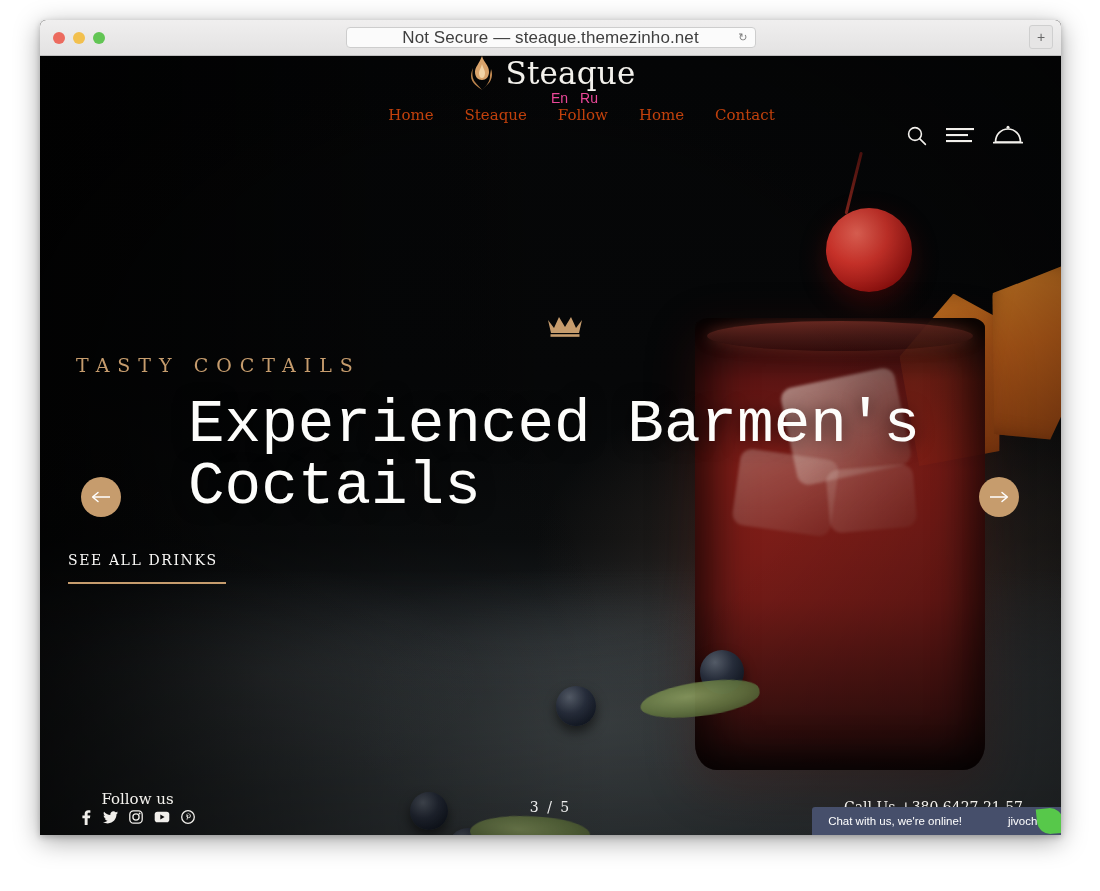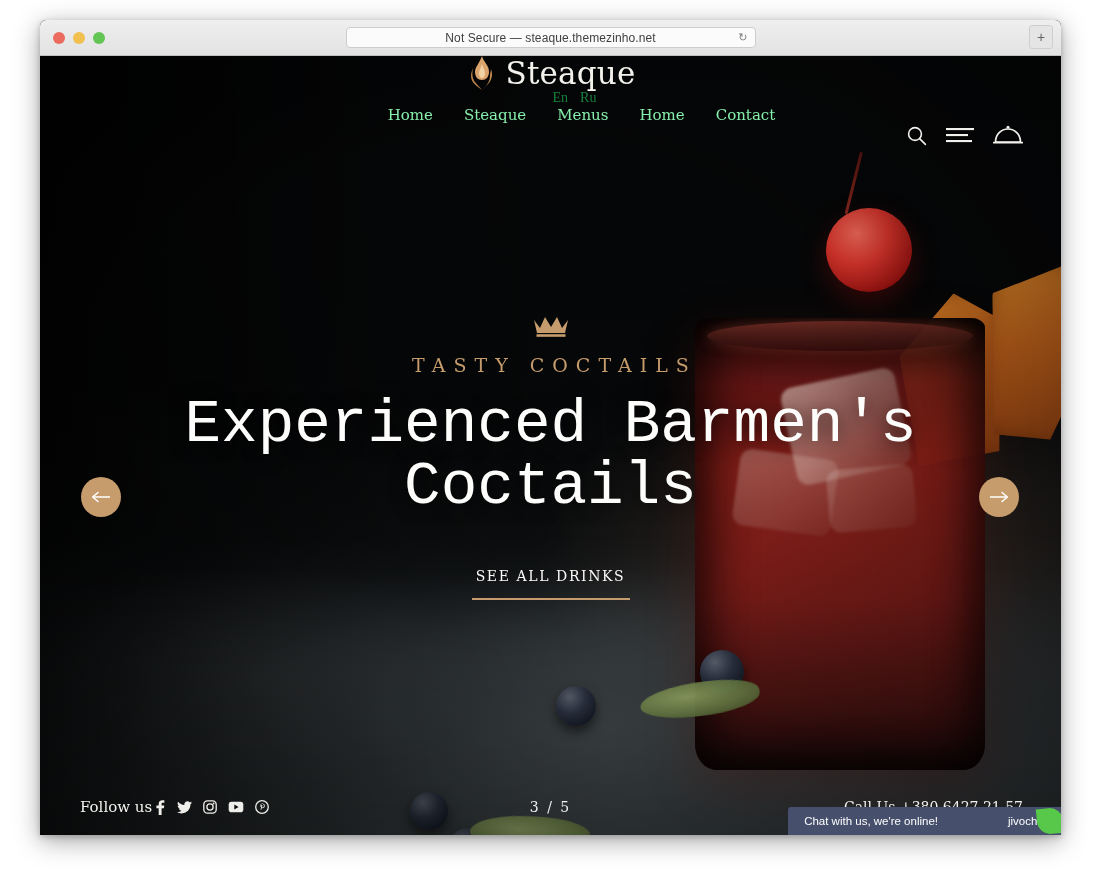--- a/index.html
+++ b/index.html
@@ -51,21 +51,21 @@
     width: 410px;
     height: 21px;
     background: #fbfbfb;
     border: 1px solid #cdcdcd;
     border-radius: 4px;
     display: flex;
     align-items: center;
     justify-content: center;
   }
   .url-text {
-    font-size: 12px;
+    font-size: 17px;
     color: #3f3f3f;
     letter-spacing: 0.1px;
     white-space: nowrap;
   }
   .reload-icon {
     position: absolute;
     right: 7px;
     font-size: 11px;
     color: #7a7a7a;
     line-height: 1;
@@ -236,52 +236,52 @@
   .logo-text {
     font-family: "DejaVu Serif", serif;
     font-size: 31px;
     color: #f3f1ec;
     letter-spacing: 0.2px;
     line-height: 1;
   }
 
   .lang-group { display: flex; gap: 12px; margin-left: 44px; }
   .lang {
-    font-family: Liberation Serif, serif;
+    font-family: Liberation Sans, sans-serif;
     font-size: 14px;
-    color: #15803d;
+    color: #ec4899;
   }
 
   .main-nav {
     display: flex;
     gap: 31px;
     margin-left: 58px;
   }
   .nav-link {
     font-family: "DejaVu Serif", serif;
     font-size: 15px;
-    color: #86efac;
+    color: #c2410c;
     white-space: nowrap;
   }
 
   .header-icons {
     margin-left: auto;
     display: flex;
     align-items: center;
     gap: 19px;
   }
   .hicon { display: block; }
 
   
   .hero-content {
     position: absolute;
     left: 0; right: 0;
     top: 258px;
     z-index: 5;
-    text-align: center;
+    padding-left: 28px;
   }
   .crown-icon { display: block; margin: 0 auto 16px; }
 
   .eyebrow {
     font-family: "DejaVu Serif", serif;
     font-size: 19px;
     letter-spacing: 8px;
     color: #c69c6d;
     text-indent: 8px;
     margin-bottom: 18px;
@@ -292,21 +292,21 @@
     font-size: 61px;
     line-height: 1.02;
     color: #fdfdfb;
     font-weight: 400;
     text-shadow: 0 2px 18px rgba(0,0,0,0.7);
     padding: 0 120px;
   }
 
   .cta {
     display: inline-block;
-    margin-top: 50px;
+    margin-top: 34px;
     padding-bottom: 14px;
     border-bottom: 2px solid #c69c6d;
     font-family: "DejaVu Serif", serif;
     font-size: 14px;
     letter-spacing: 1.6px;
     color: #fbfaf8;
     width: 158px;
   }
 
   
@@ -329,21 +329,21 @@
   .hero-footer {
     position: absolute;
     left: 0; right: 0;
     bottom: 0;
     height: 56px;
     display: flex;
     align-items: center;
     padding: 0 38px 0 40px;
     z-index: 6;
   }
-  .follow-block { display: flex; align-items: center; gap: 2px; }
+  .follow-block { display: flex; align-items: center; gap: 2px; flex-direction: column; }
   .follow-label {
     font-family: "DejaVu Serif", serif;
     font-size: 15px;
     color: #f4f2ee;
   }
   .social-list { display: flex; align-items: center; gap: 11px; }
   .social-icon { display: block; }
 
   .slide-counter {
     position: absolute;
@@ -367,21 +367,20 @@
     position: absolute;
     right: 0;
     bottom: 0;
     height: 28px;
     display: flex;
     align-items: center;
     background: #464f6b;
     padding: 0 14px 0 16px;
     z-index: 9;
     border-radius: 3px 0 0 0;
-    gap: 24px;
   }
   .chat-text {
     font-family: "Liberation Sans", sans-serif;
     font-size: 11.5px;
     color: #ffffff;
     white-space: nowrap;
   }
   .chat-brand {
     font-family: "Liberation Sans", sans-serif;
     font-size: 11.5px;
@@ -460,21 +459,21 @@
       </div>
 
       <div class="lang-group">
         <span class="lang">En</span>
         <span class="lang">Ru</span>
       </div>
 
       <nav class="main-nav">
         <span class="nav-link">Home</span>
         <span class="nav-link">Steaque</span>
-        <span class="nav-link">Menus</span>
+        <span class="nav-link">Follow</span>
         <span class="nav-link">Home</span>
         <span class="nav-link">Contact</span>
       </nav>
 
       <div class="header-icons">
         <span>
           <svg class="hicon" width="21" height="21" viewBox="0 0 21 21" aria-hidden="true">
             <circle cx="9" cy="9" r="6.4" fill="none" stroke="#f2f0ec" stroke-width="1.6"></circle>
             <line x1="13.6" y1="13.6" x2="19.4" y2="19.4" stroke="#f2f0ec" stroke-width="1.6" stroke-linecap="round"></line>
           </svg>

